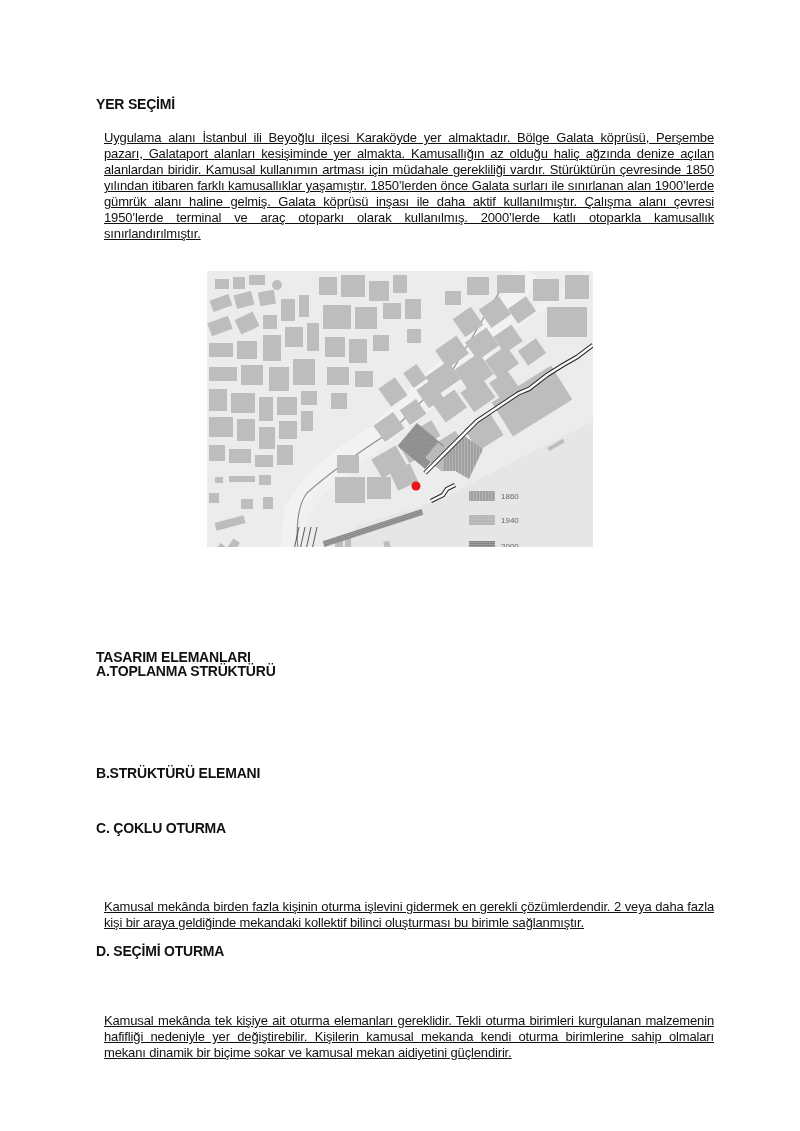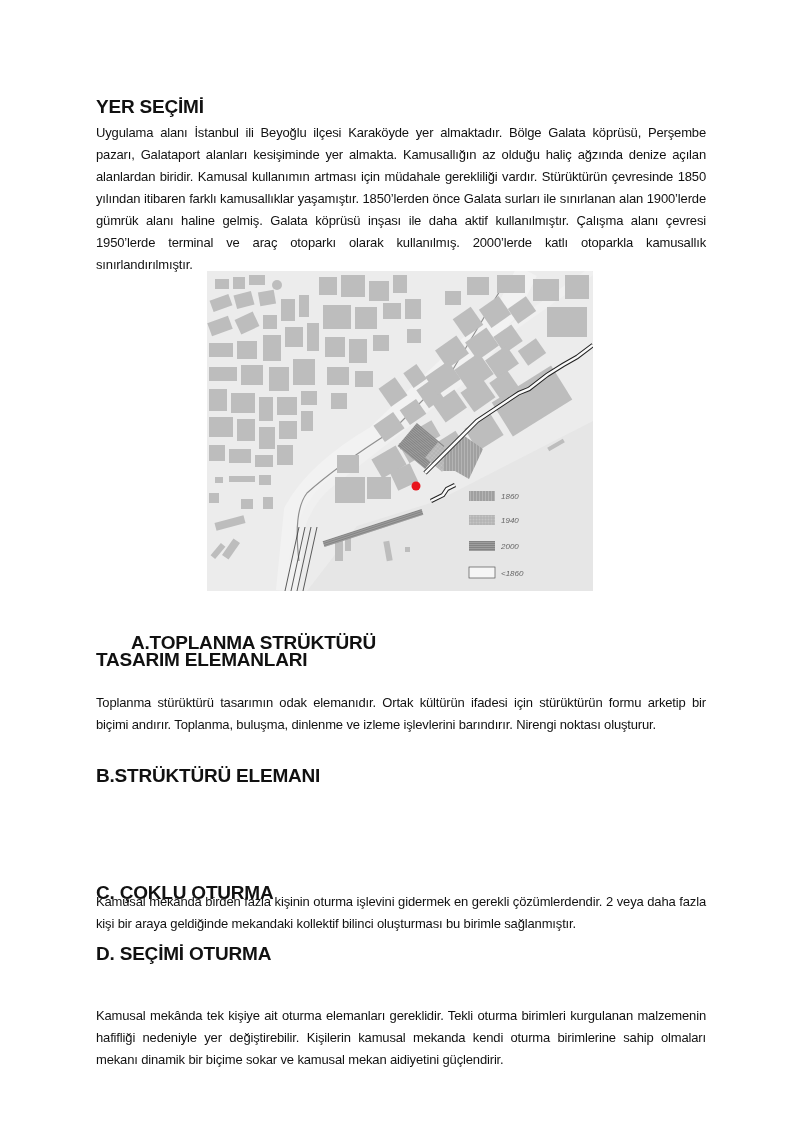--- a/index.html
+++ b/index.html
@@ -16,44 +16,44 @@
       color: #111111;
     }
     .page {
       position: absolute;
       left: 0; top: 0;
       width: 800px; height: 1131px;
     }
     .h {
       position: absolute;
       left: 96px;
-      font-size: 19px;
+      font-size: 14px;
       font-weight: bold;
       letter-spacing: -0.2px;
       margin: 0;
     }
     .p {
       position: absolute;
       left: 96px;
       width: 610px;
       font-size: 13px;
-      line-height: 22px;
+      line-height: 16px;
       text-align: justify;
       letter-spacing: -0.15px;
-      margin: 0;
+      margin: 8px;
+      text-decoration: underline;
     }
     .figure {
       position: absolute;
       left: 207px;
       top: 271px;
       width: 386px;
-      height: 320px;
+      height: 276px;
       background: #ececec;
       overflow: hidden;
-      font-style: italic;
     }
     .figure svg { display: block; }
     .legend-label {
       font-family: "Liberation Sans", "DejaVu Sans", sans-serif;
       font-size: 8px;
       fill: #666666;
     }
   </style>
 </head>
 <body>
@@ -225,24 +225,23 @@
         <text class="legend-label" x="294" y="278">2000</text>
 
         <rect x="262" y="296" width="26" height="11" fill="#f6f6f6" stroke="#555" stroke-width="0.7"></rect>
         <text class="legend-label" x="294" y="305">&lt;1860</text>
       </g>
     </svg>
   </div>
 
   <h2 class="h" style="top:649px;">TASARIM ELEMANLARI</h2>
 
-  <h3 class="h" style="top:632px;margin-left:35px;">A.TOPLANMA STRÜKTÜRÜ</h3>
-  <p class="p" style="top:692px;">Toplanma stürüktürü tasarımın odak elemanıdır. Ortak kültürün ifadesi için stürüktürün formu arketip bir biçimi andırır. Toplanma, buluşma, dinlenme ve izleme işlevlerini barındırır. Nirengi noktası oluşturur.</p>
+  <h3 class="h" style="top:663px;">A.TOPLANMA STRÜKTÜRÜ</h3>
 
   <h3 class="h" style="top:765px;">B.STRÜKTÜRÜ ELEMANI</h3>
 
-  <h3 class="h" style="top:882px;">C. ÇOKLU OTURMA</h3>
+  <h3 class="h" style="top:820px;">C. ÇOKLU OTURMA</h3>
   <p class="p" style="top:891px;">Kamusal mekânda birden fazla kişinin oturma işlevini gidermek en gerekli çözümlerdendir. 2 veya daha fazla kişi bir araya geldiğinde mekandaki kollektif bilinci oluşturması bu birimle sağlanmıştır.</p>
 
   <h3 class="h" style="top:943px;">D. SEÇİMİ OTURMA</h3>
   <p class="p" style="top:1005px;">Kamusal mekânda tek kişiye ait oturma elemanları gereklidir. Tekli oturma birimleri kurgulanan malzemenin hafifliği nedeniyle yer değiştirebilir. Kişilerin kamusal mekanda kendi oturma birimlerine sahip olmaları mekanı dinamik bir biçime sokar ve kamusal mekan aidiyetini güçlendirir.</p>
 
 </div>
 
 </body></html>

